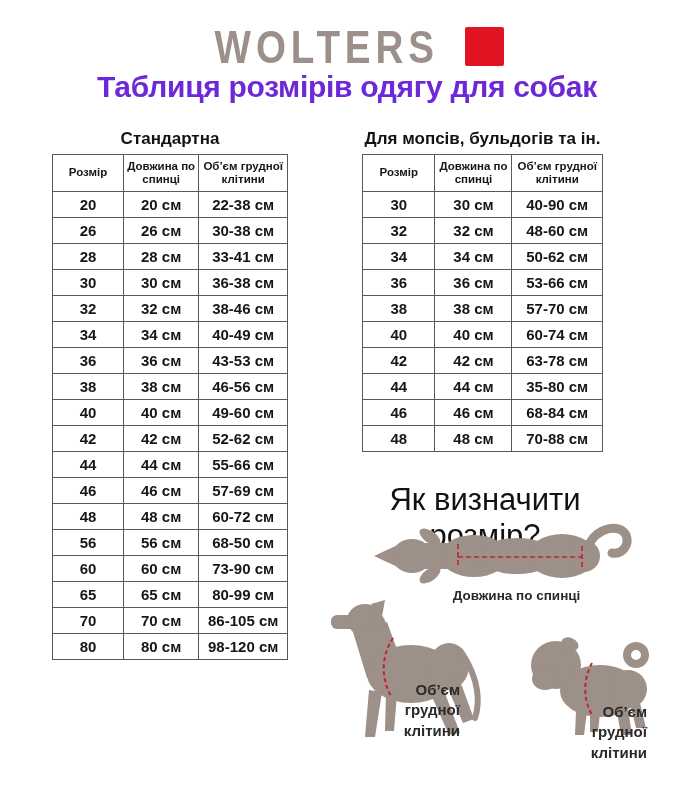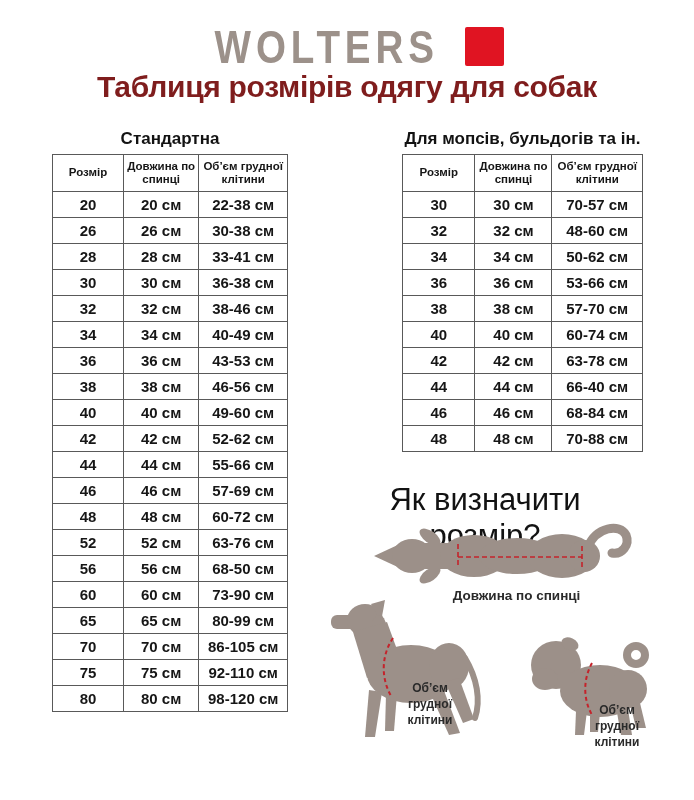--- a/index.html
+++ b/index.html
@@ -8,44 +8,44 @@
 
   
   .brand-row{position:absolute;top:20px;left:0;width:694px;height:52px;
              display:flex;align-items:center;justify-content:center;}
   .brand-text{display:inline-block;font-size:47px;font-weight:700;letter-spacing:6px;
               color:var(--logo-gray);transform:scaleX(0.82);transform-origin:center;
               line-height:1;}
   .brand-square{display:inline-block;width:39px;height:39px;background:var(--logo-red);
                 margin-left:2px;border-radius:2px;}
   .page-title{position:absolute;top:70px;left:0;width:694px;text-align:center;
-              font-size:30px;font-weight:700;letter-spacing:-0.3px;color:#7f1d1d;}
+              font-size:30px;font-weight:700;letter-spacing:-0.3px;color:#6d28d9;}
 
   
   .table-block{position:absolute;}
   .table-block.left{left:52px;top:129px;width:236px;}
-  .table-block.right{left:362px;top:129px;width:241px;margin-left:40px;}
+  .table-block.right{left:362px;top:129px;width:241px;}
   .table-title{text-align:center;font-size:17px;font-weight:700;margin:0 0 5px 0;
                white-space:nowrap;}
   table.size-table{border-collapse:collapse;width:100%;table-layout:fixed;}
   table.size-table th,table.size-table td{border:1.5px solid #595959;text-align:center;
         vertical-align:middle;color:#161616;}
   table.size-table th{font-size:11.5px;font-weight:700;line-height:1.15;height:34px;padding:1px 2px;}
   table.size-table td{font-size:15px;font-weight:700;height:25px;padding:0;}
   table.size-table th:nth-child(1),table.size-table td:nth-child(1){width:30%;}
   table.size-table th:nth-child(2),table.size-table td:nth-child(2){width:32%;}
   table.size-table th:nth-child(3),table.size-table td:nth-child(3){width:38%;}
 
   
   .guide-title{position:absolute;left:330px;top:482px;width:310px;text-align:center;
                font-size:31px;font-weight:400;}
   .svg-abs{position:absolute;}
   .measure-label{position:absolute;font-weight:700;color:#2a2a2a;}
   .back-label{left:429px;top:588px;width:175px;text-align:center;font-size:13.5px;}
-  .chest-label{font-size:12px;line-height:1.35;white-space:pre-line;text-align:center;}
+  .chest-label{font-size:15px;line-height:1.35;white-space:pre-line;text-align:right;}
   .chest-label.dane{left:400px;top:680px;width:60px;}
   .chest-label.pug{left:587px;top:702px;width:60px;}
 </style>
 </head>
 <body>
 
 <div class="page">
 
   <div class="brand-row">
     <span class="brand-text">WOLTERS</span>
@@ -124,48 +124,38 @@
             <td>46</td>
             <td>46 см</td>
             <td>57-69 см</td>
           </tr>
           <tr>
             <td>48</td>
             <td>48 см</td>
             <td>60-72 см</td>
           </tr>
           <tr>
-            <td>52</td>
-            <td>52 см</td>
-            <td>63-76 см</td>
-          </tr>
-          <tr>
             <td>56</td>
             <td>56 см</td>
             <td>68-50 см</td>
           </tr>
           <tr>
             <td>60</td>
             <td>60 см</td>
             <td>73-90 см</td>
           </tr>
           <tr>
             <td>65</td>
             <td>65 см</td>
             <td>80-99 см</td>
           </tr>
           <tr>
             <td>70</td>
             <td>70 см</td>
             <td>86-105 см</td>
-          </tr>
-          <tr>
-            <td>75</td>
-            <td>75 см</td>
-            <td>92-110 см</td>
           </tr>
           <tr>
             <td>80</td>
             <td>80 см</td>
             <td>98-120 см</td>
           </tr>
         </tbody>
     </table>
   </div>
 
@@ -176,21 +166,21 @@
         <tr>
           <th>Розмір</th>
           <th>Довжина по спинці</th>
           <th>Об’єм грудної клітини</th>
         </tr>
       </thead>
       <tbody>
           <tr>
             <td>30</td>
             <td>30 см</td>
-            <td>70-57 см</td>
+            <td>40-90 см</td>
           </tr>
           <tr>
             <td>32</td>
             <td>32 см</td>
             <td>48-60 см</td>
           </tr>
           <tr>
             <td>34</td>
             <td>34 см</td>
             <td>50-62 см</td>
@@ -211,21 +201,21 @@
             <td>60-74 см</td>
           </tr>
           <tr>
             <td>42</td>
             <td>42 см</td>
             <td>63-78 см</td>
           </tr>
           <tr>
             <td>44</td>
             <td>44 см</td>
-            <td>66-40 см</td>
+            <td>35-80 см</td>
           </tr>
           <tr>
             <td>46</td>
             <td>46 см</td>
             <td>68-84 см</td>
           </tr>
           <tr>
             <td>48</td>
             <td>48 см</td>
             <td>70-88 см</td>

